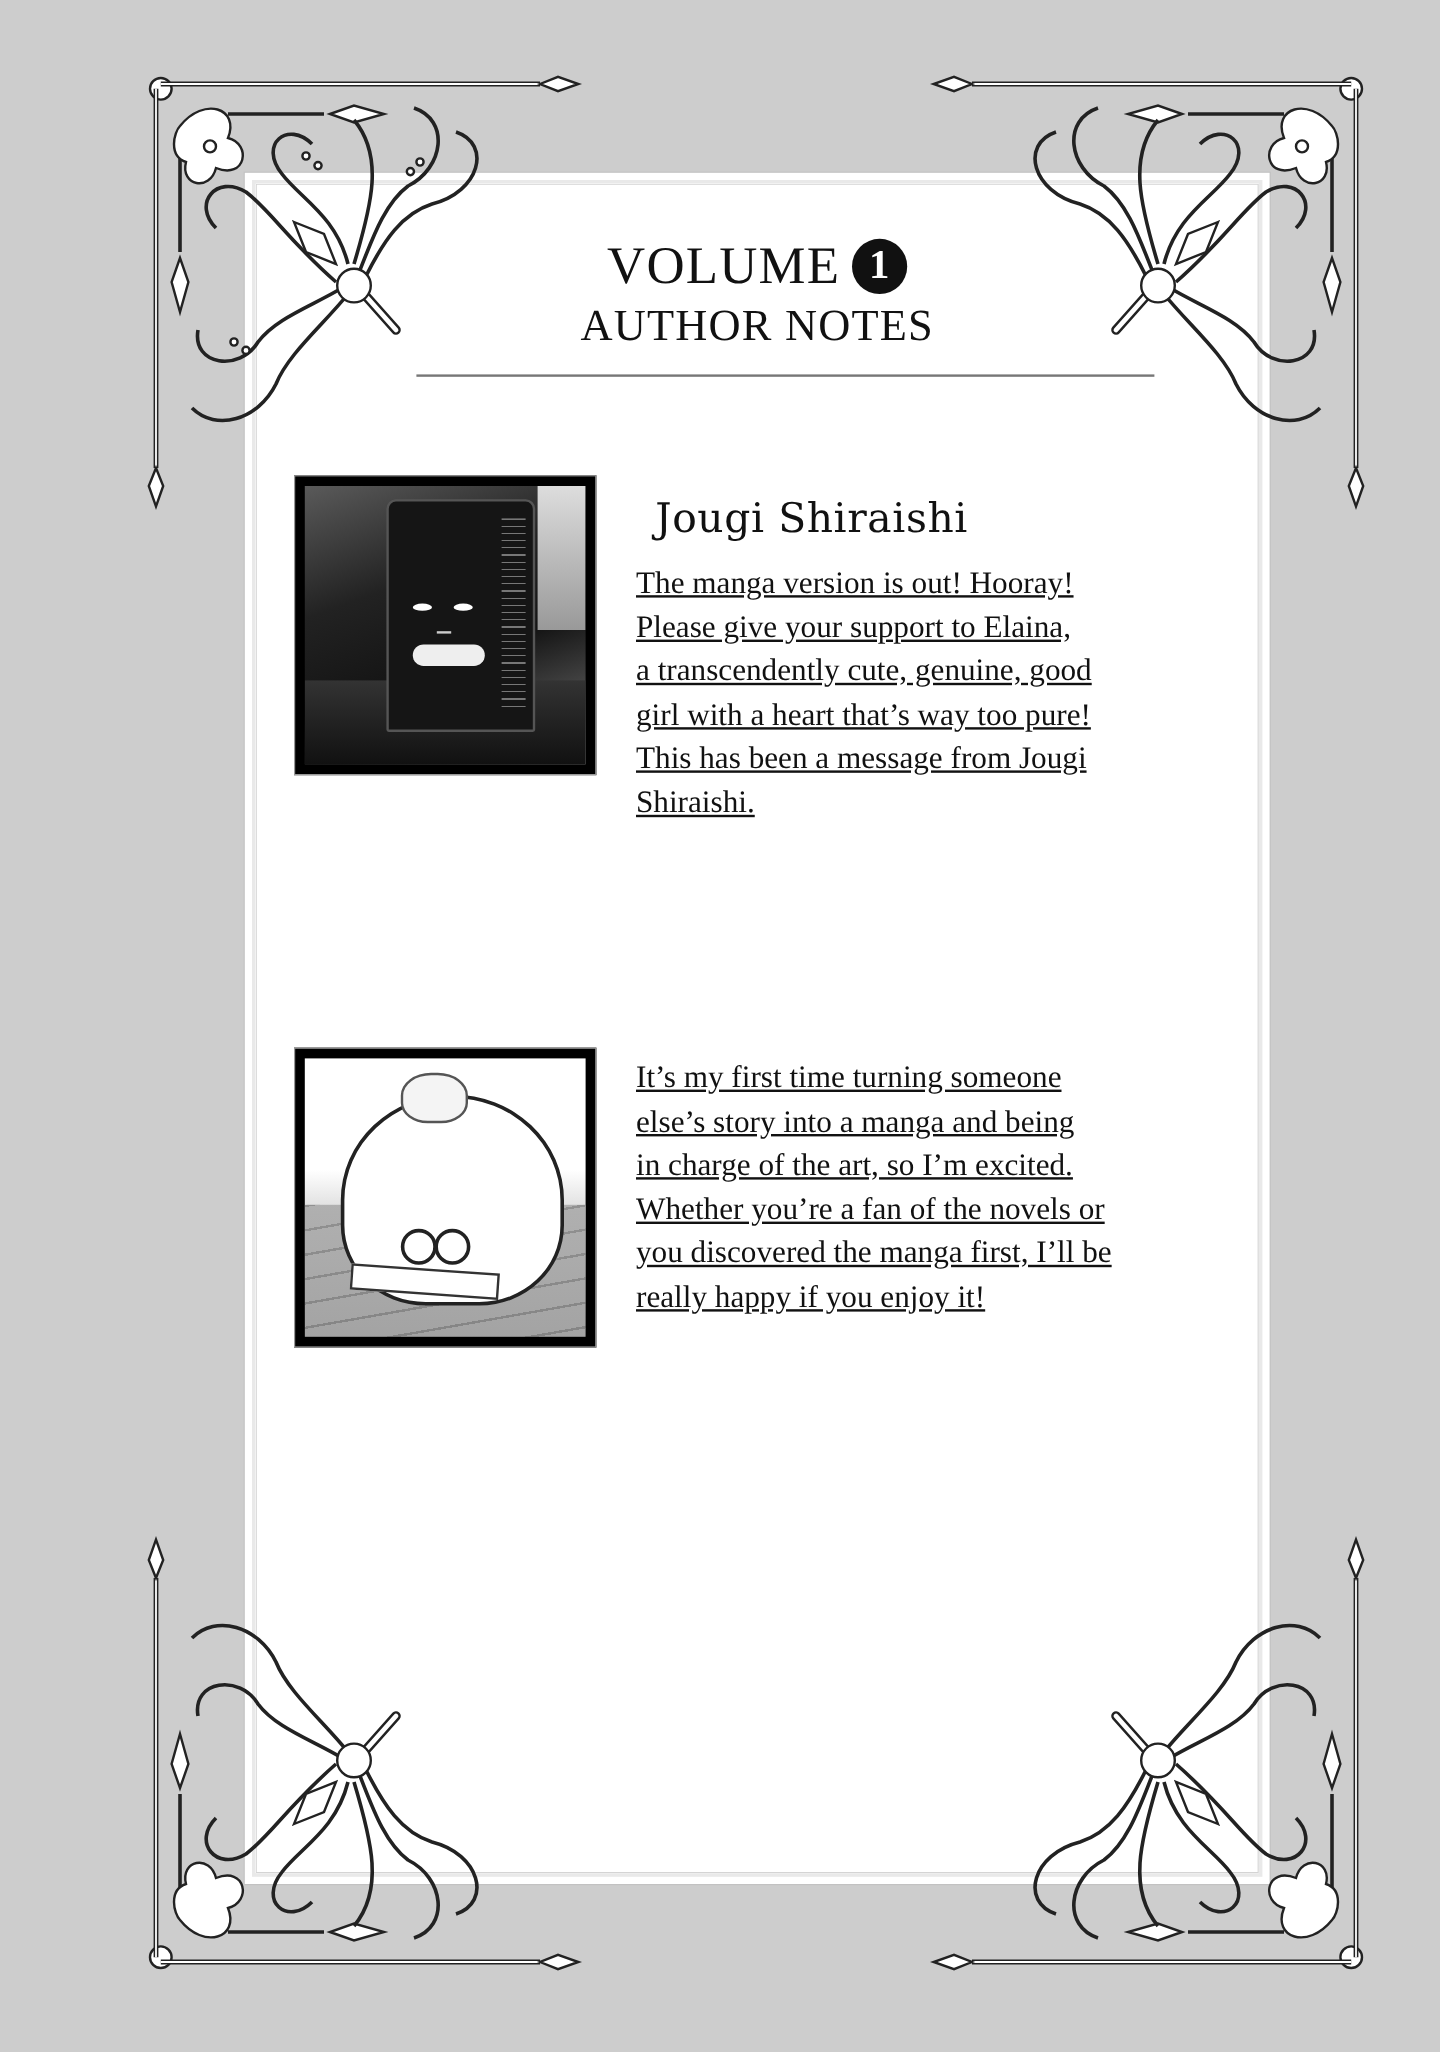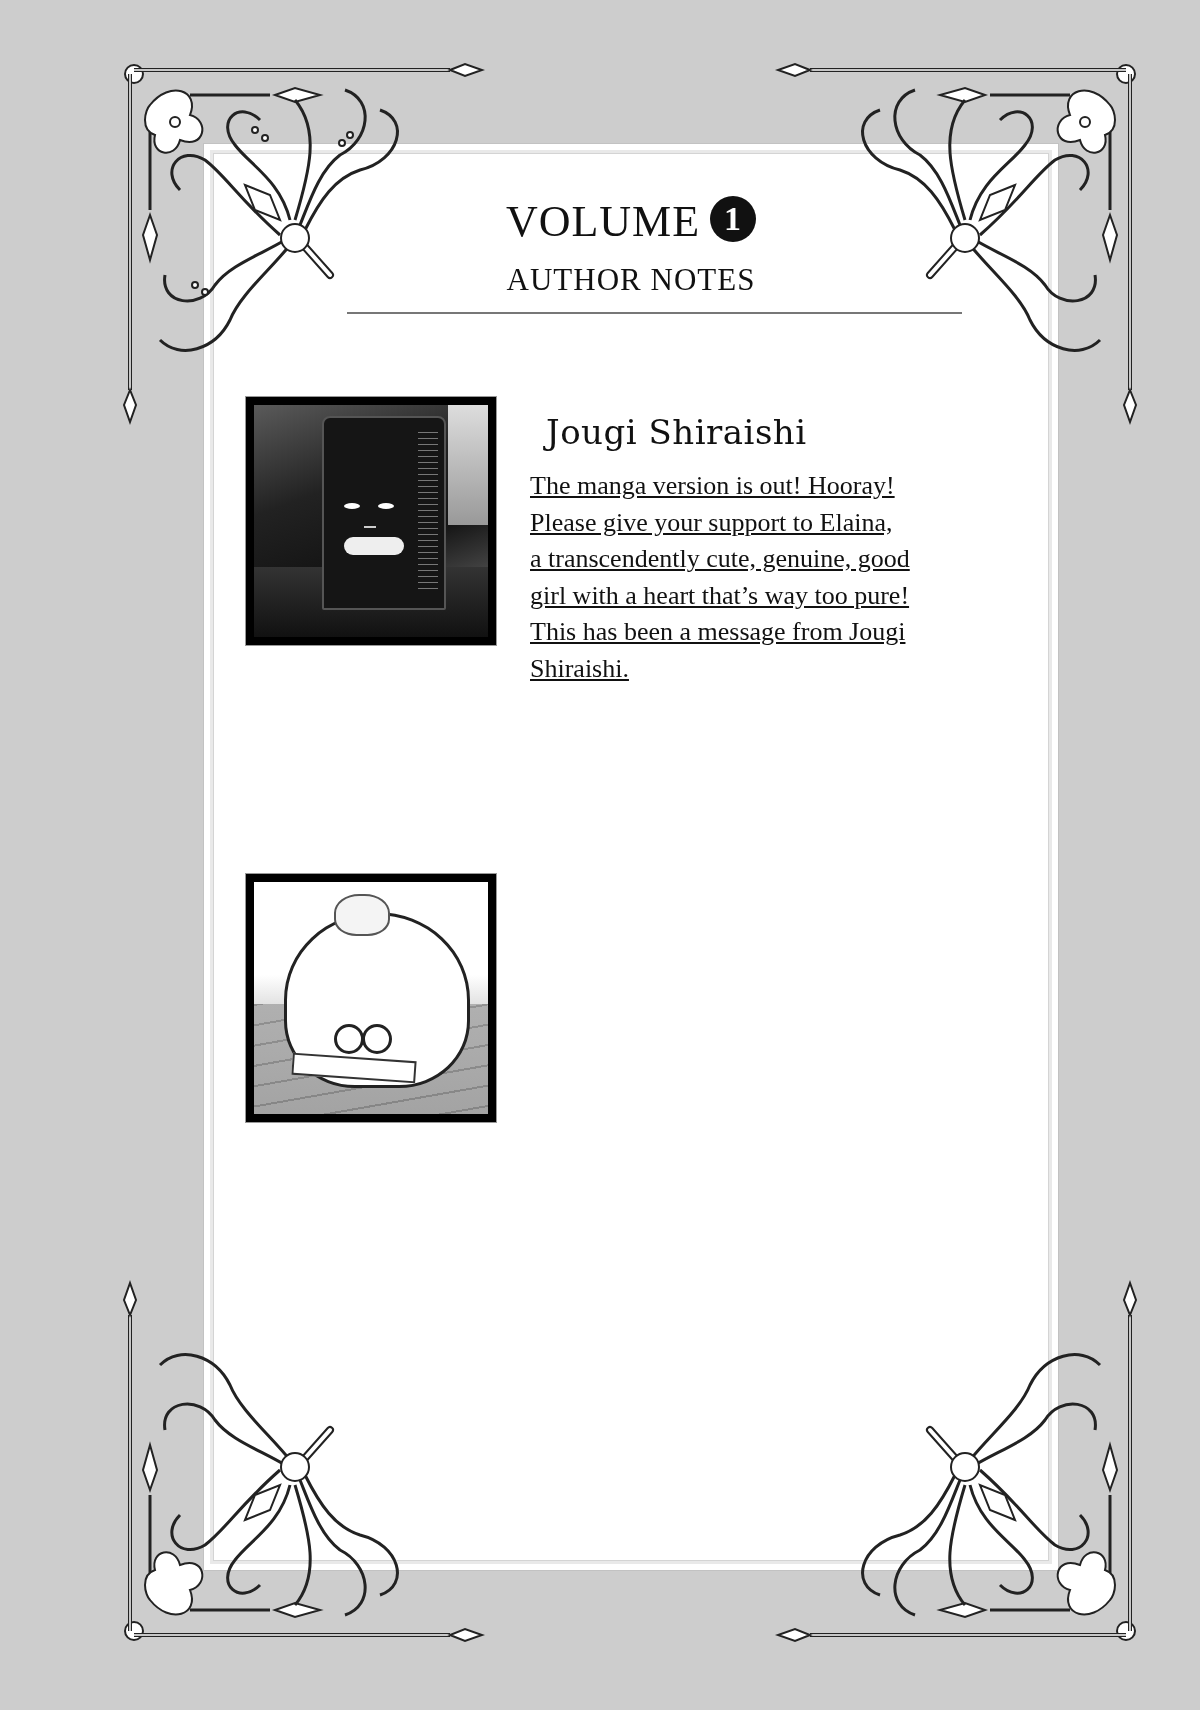--- a/index.html
+++ b/index.html
@@ -28,31 +28,31 @@
     .corner.tr { left: 760px; top: 60px; transform: scaleX(-1); }
     .corner.bl { left: 120px; top: 1265px; transform: scaleY(-1); }
     .corner.br { left: 760px; top: 1265px; transform: scale(-1,-1); }
 
     .header {
       position: absolute;
       left: 210px; width: 842px; top: 196px;
       text-align: center;
     }
     .volume-line {
-      display: inline-flex; gap: 10px;
+      display: inline-flex; align-items: center; gap: 10px;
       font-size: 44px; letter-spacing: 1px; line-height: 52px;
     }
     .vol-num {
       display: inline-flex; align-items: center; justify-content: center;
       width: 46px; height: 46px; border-radius: 50%;
       background: #111; color: #fff; font-size: 34px; font-weight: bold;
       line-height: 1;
     }
     .subtitle {
-      font-size: 31px; letter-spacing: 1px; margin-top: 14px;
+      font-size: 37px; letter-spacing: 1px; margin-top: 2px;
     }
     .rule {
       position: absolute; left: 347px; top: 312px;
       width: 615px; height: 2px; background: #777;
     }
 
     .note {
       position: absolute; left: 245px; width: 760px;
     }
     .note.n1 { top: 396px; }
@@ -296,14 +296,20 @@
     <div class="art blob">
       <div class="floor"></div>
       <div class="body"></div>
       <div class="dog"></div>
       <div class="eyes" style="left:80px;"></div>
       <div class="eyes" style="left:108px;"></div>
       <div class="paper"></div>
     </div>
   </div>
   <div class="note-text">
+    <div class="body-text">It’s my first time turning someone
+else’s story into a manga and being
+in charge of the art, so I’m excited.
+Whether you’re a fan of the novels or
+you discovered the manga first, I’ll be
+really happy if you enjoy it!</div>
   </div>
 </div>
 
 </body></html>

